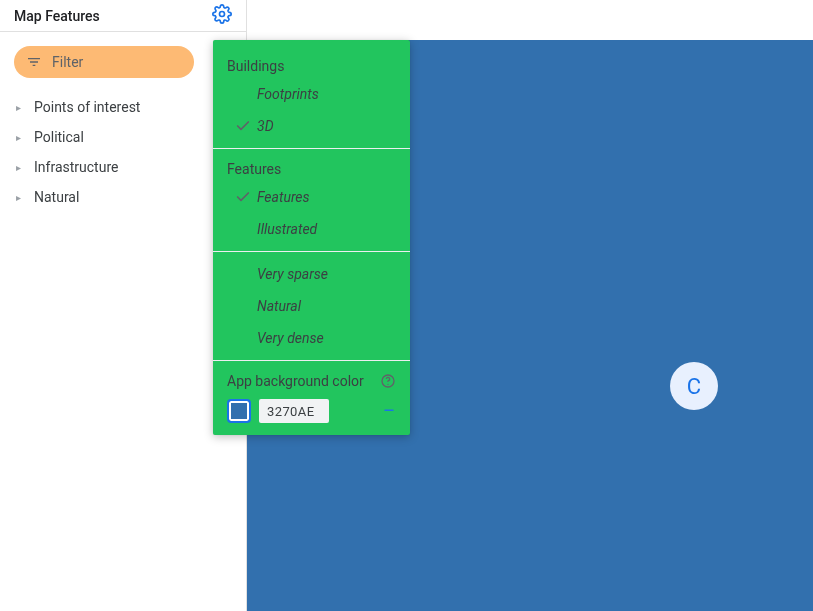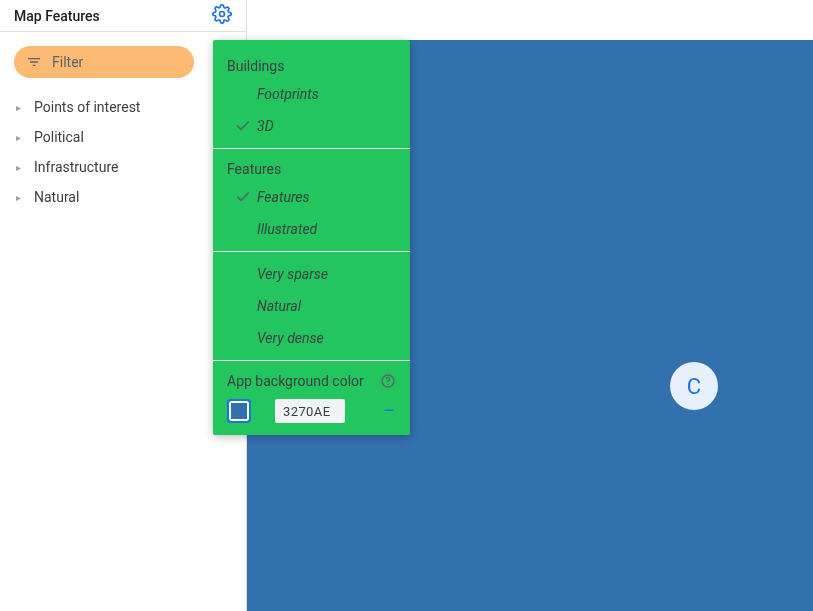--- a/index.html
+++ b/index.html
@@ -167,21 +167,21 @@
   }
   .help-circle {
     color: #5f6368;
     display: flex;
     align-items: center;
   }
   .color-input-row {
     display: flex;
     align-items: center;
     padding: 6px 14px 4px 14px;
-    gap: 24px;
+    gap: 8px;
   }
   .swatch {
     width: 24px;
     height: 24px;
     border-radius: 4px;
     background: #3270AE;
     border: 2px solid #1a73e8;
     box-shadow: inset 0 0 0 2px #fff;
     cursor: pointer;
   }

